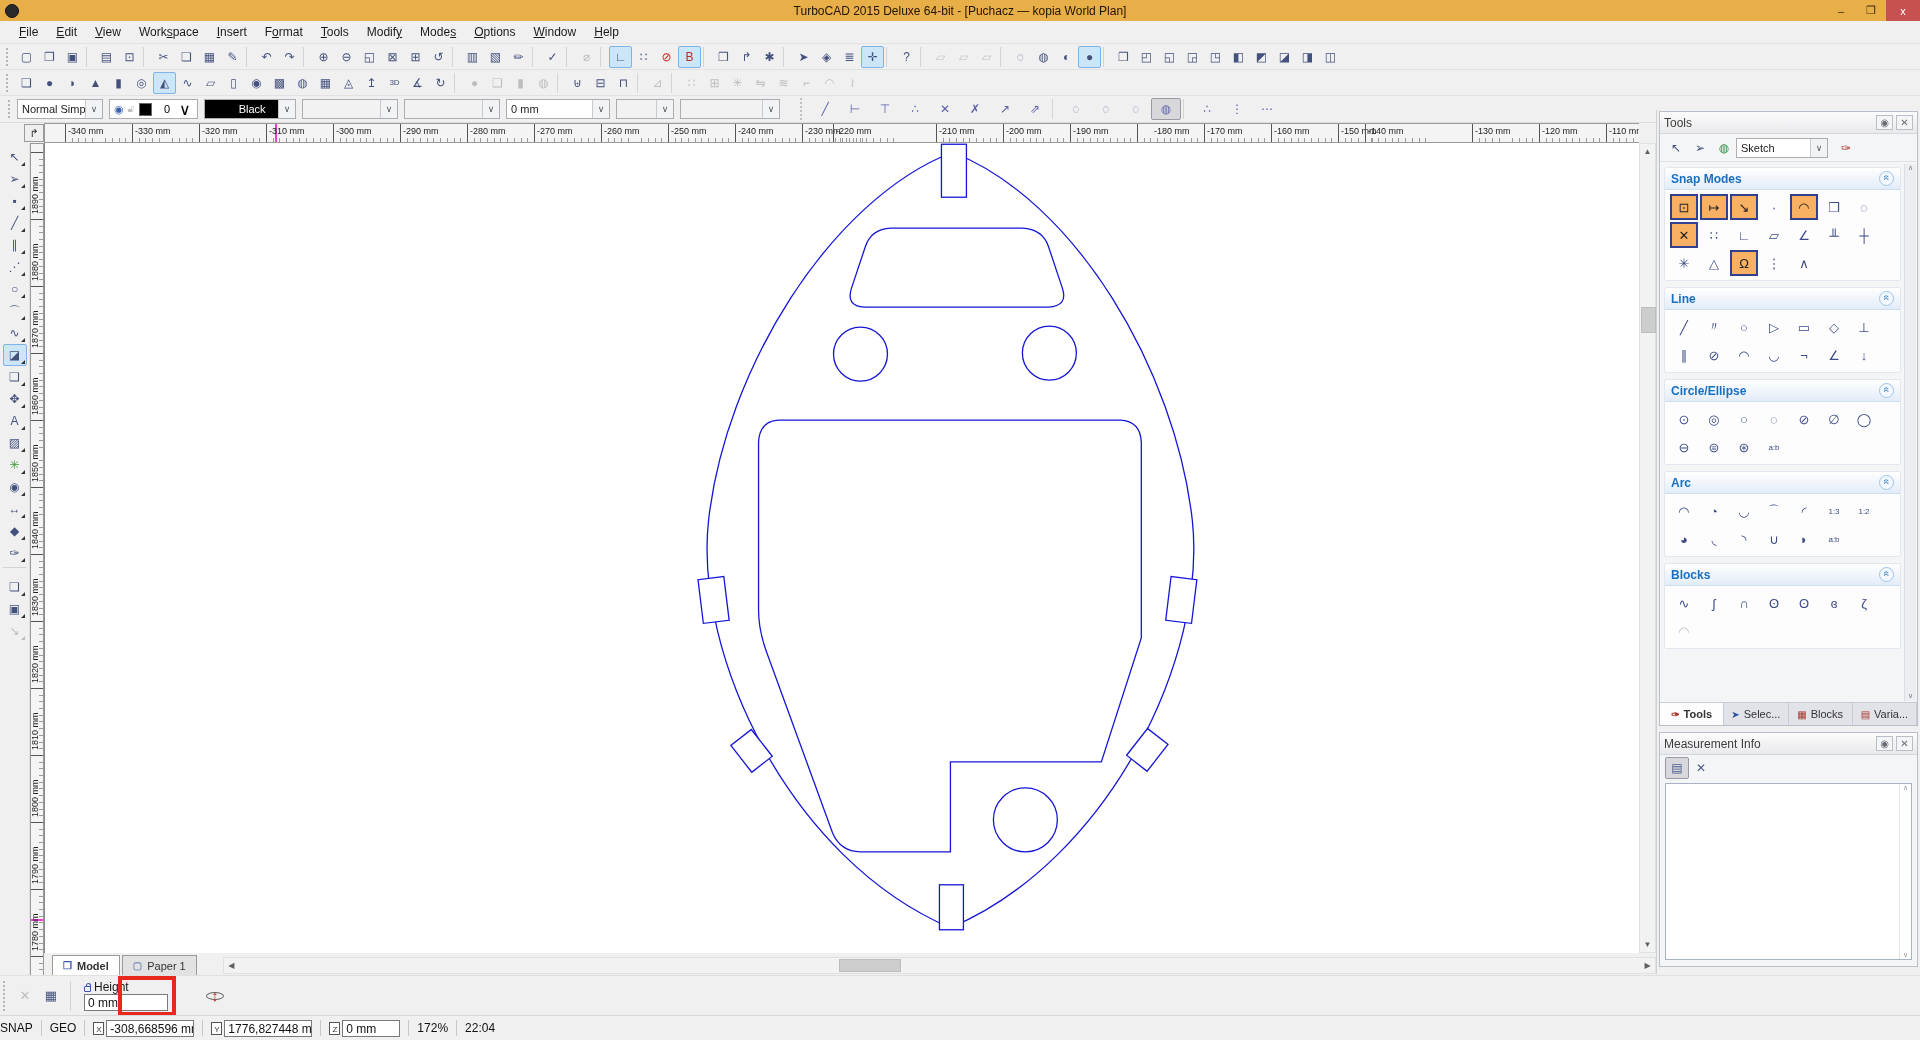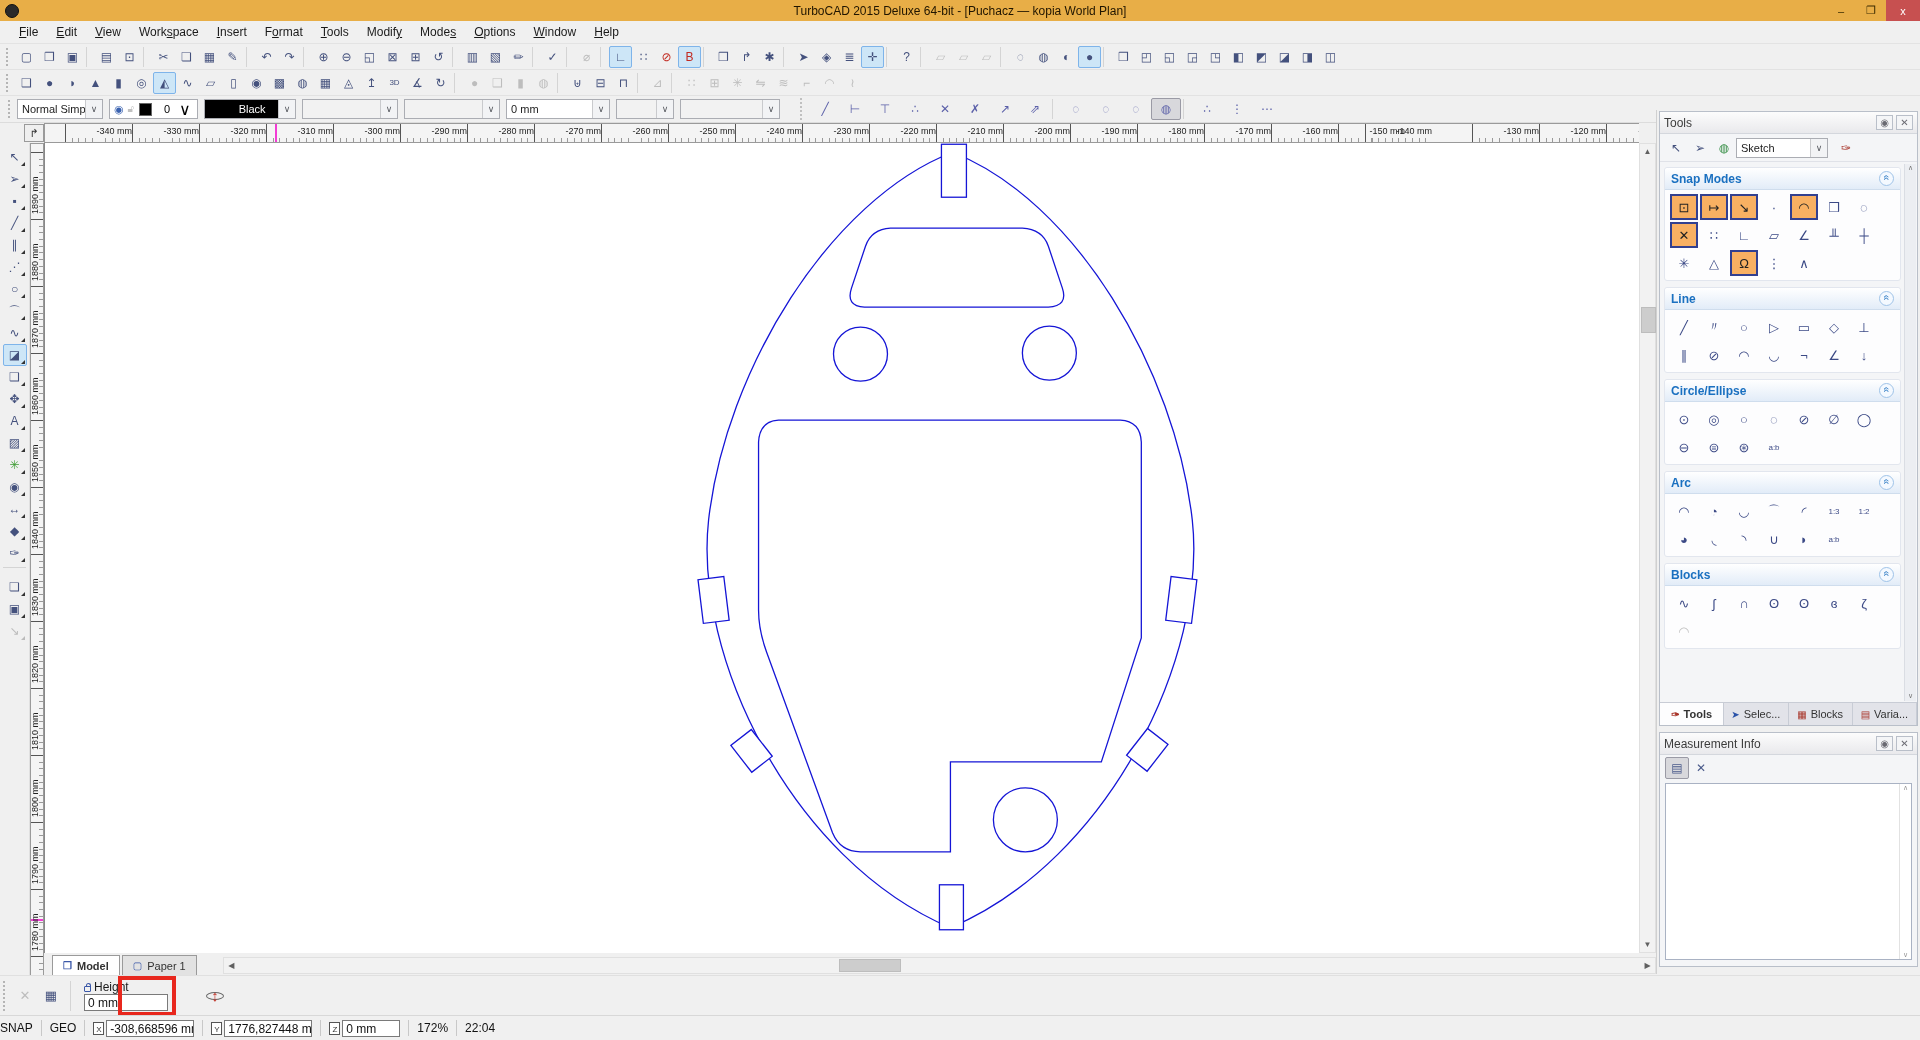--- a/index.html
+++ b/index.html
@@ -41,21 +41,21 @@
   .penctl .lock { color:#c0c0c0; font-size:10px; margin:0 2px; }
   .swatch { width:13px; height:13px; background:#000; border:1px solid #666; margin:0 3px; }
   .penctl .pw { font-size:11px; width:24px; text-align:center; }
   #snapbar { display:flex; align-items:center; margin-left:14px; border-left:2px dotted #c0c0c0; padding-left:8px; }
   #snapbar .tbi { width:30px; color:#5a5fa8; }
 
   
   #corner { position:absolute; left:0; top:123px; width:44px; height:20px; background:#f0f0f0; display:flex; align-items:center; }
   #origin-btn { width:20px; height:18px; margin-left:24px; background:#efefef; border:1px solid #9a9a9a; font-size:11px; color:#333; display:flex; align-items:center; justify-content:center; }
   #hruler { position:absolute; left:44px; top:123px; width:1595px; height:20px; background:#f4f4f4; border:1px solid #9a9a9a; border-right:none; overflow:hidden; }
-  .hrl { position:absolute; top:0; height:100%; width:67px; border-left:1px solid #555; font-size:9px; color:#222; padding:2px 0 0 2px; background:repeating-linear-gradient(90deg,transparent 0 5.7px,#999 5.7px 6.7px) bottom/100% 4px no-repeat;text-align:right; }
+  .hrl { position:absolute; top:0; height:100%; width:67px; border-left:1px solid #555; font-size:9px; color:#222; padding:2px 0 0 2px; background:repeating-linear-gradient(90deg,transparent 0 5.7px,#999 5.7px 6.7px) bottom/100% 4px no-repeat; }
   #hcursor { position:absolute; top:0; bottom:0; left:230px; width:2px; background:#f23bd4; }
   #vruler { position:absolute; left:30px; top:143px; width:14px; height:832px; background:#f4f4f4; border:1px solid #9a9a9a; border-bottom:none; overflow:hidden; }
   .vrl { position:absolute; left:0; width:100%; height:67px; border-top:1px solid #555; background:repeating-linear-gradient(0deg,transparent 0 5.7px,#999 5.7px 6.7px) right/4px 100% no-repeat; }
   .vrl span { position:absolute; left:-26px; top:26px; width:60px; transform:rotate(-90deg); font-size:9px; color:#222; }
   #vcursor { position:absolute; left:0; right:0; top:775px; height:2px; background:#f23bd4; }
 
   
   #lefttools { position:absolute; left:0; top:143px; width:30px; height:832px; background:#f0f0f0; border-right:1px solid #e0e0e0; padding-top:3px; }
   #lefttools .tbi { width:24px; height:22px; margin:0 auto; position:relative; }
   #lefttools .tbi:after { content:""; position:absolute; right:1px; bottom:1px; border-left:4px solid transparent; border-bottom:4px solid #333; }
@@ -543,21 +543,21 @@
       <div class="hrl" style="left: 154px;">-320 mm</div>
       <div class="hrl" style="left: 221px;">-310 mm</div>
       <div class="hrl" style="left: 288px;">-300 mm</div>
       <div class="hrl" style="left: 355px;">-290 mm</div>
       <div class="hrl" style="left: 422px;">-280 mm</div>
       <div class="hrl" style="left: 489px;">-270 mm</div>
       <div class="hrl" style="left: 556px;">-260 mm</div>
       <div class="hrl" style="left: 623px;">-250 mm</div>
       <div class="hrl" style="left: 690px;">-240 mm</div>
       <div class="hrl" style="left: 757px;">-230 mm</div>
-      <div class="hrl" style="left: 824px;">-220 mm</div>
+      <div class="hrl" style="left: 788px;">-220 mm</div>
       <div class="hrl" style="left: 891px;">-210 mm</div>
       <div class="hrl" style="left: 958px;">-200 mm</div>
       <div class="hrl" style="left: 1025px;">-190 mm</div>
       <div class="hrl" style="left: 1092px; padding-left: 16px;">-180 mm</div>
       <div class="hrl" style="left: 1159px;">-170 mm</div>
       <div class="hrl" style="left: 1226px;">-160 mm</div>
       <div class="hrl" style="left: 1293px;">-150 mm</div>
       <div class="hrl" style="left: 1320px;">-140 mm</div>
       <div class="hrl" style="left: 1427px;">-130 mm</div>
       <div class="hrl" style="left: 1494px;">-120 mm</div>

